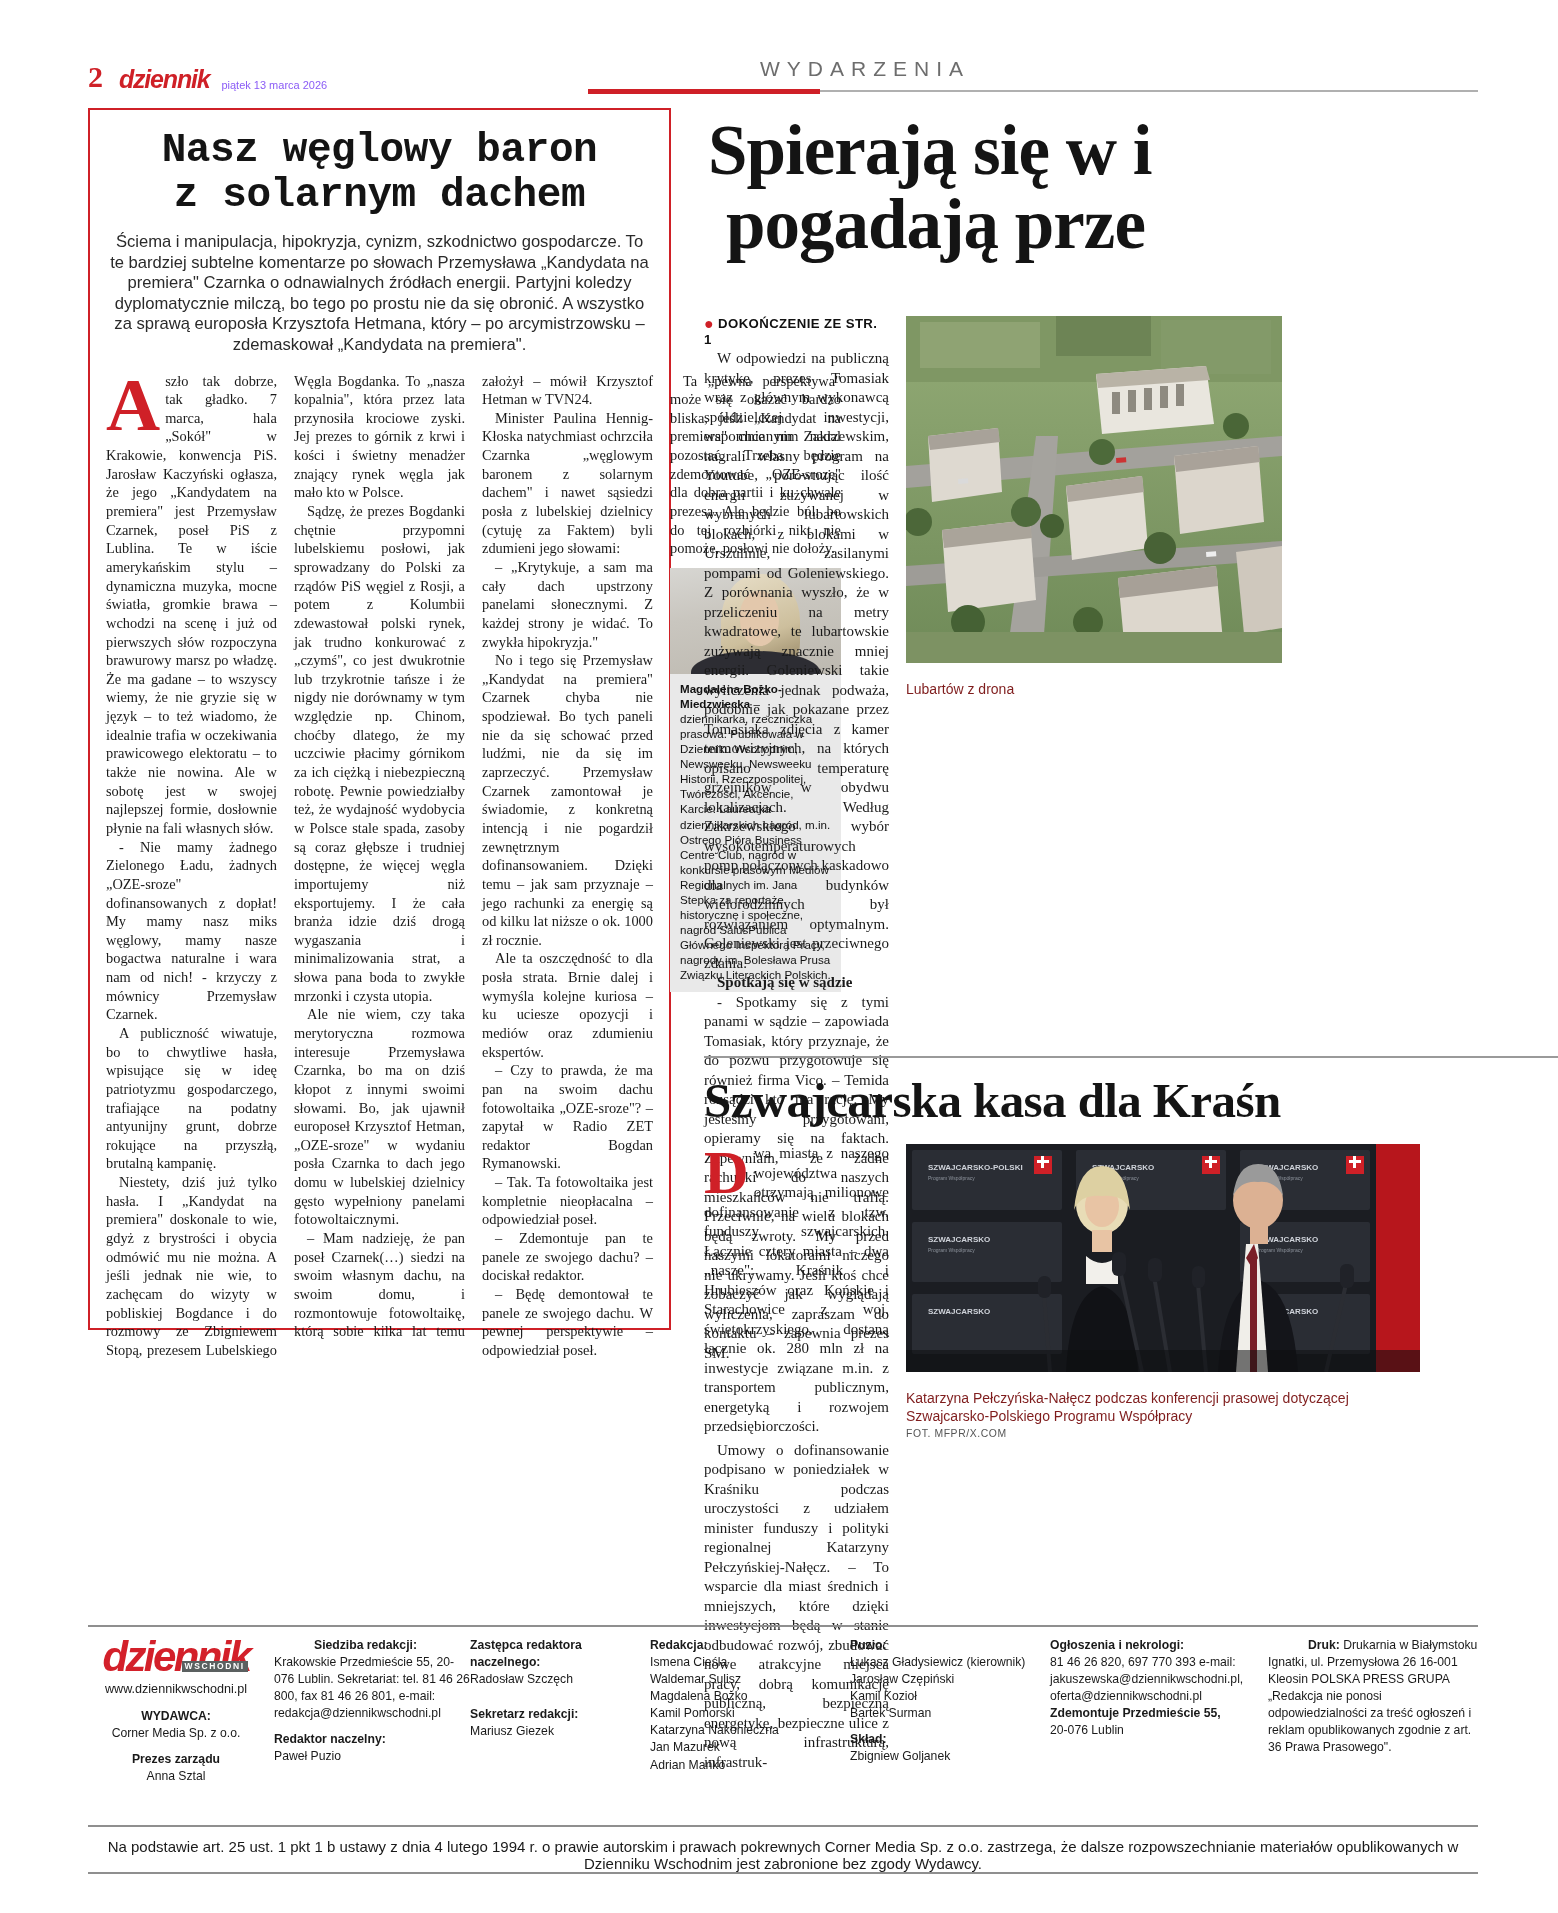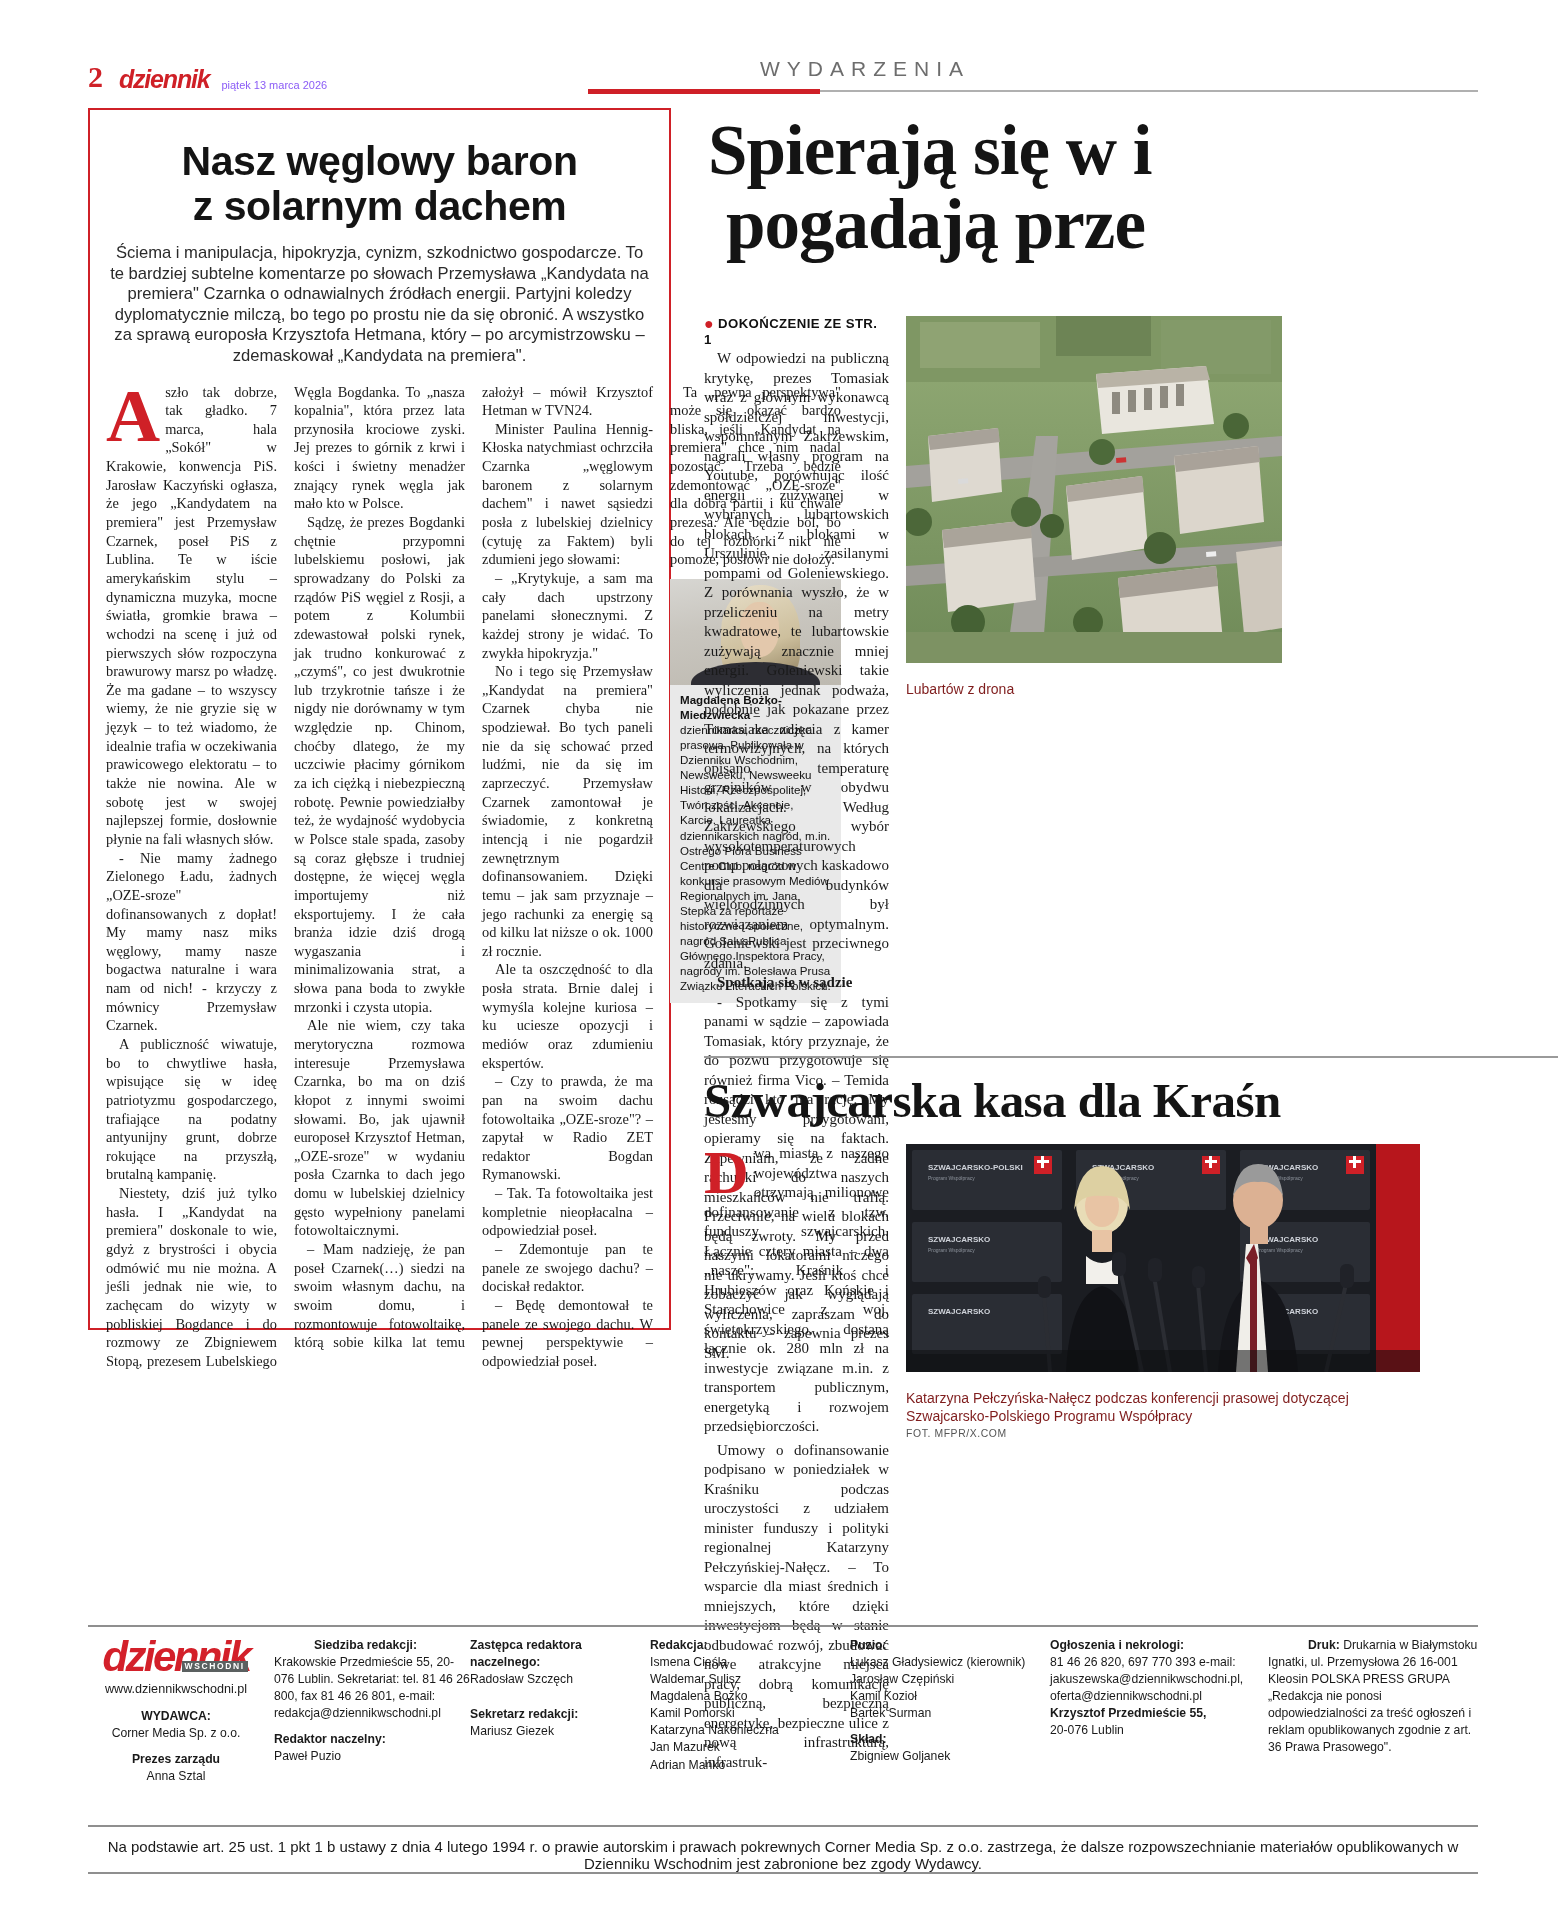--- a/index.html
+++ b/index.html
@@ -39,21 +39,21 @@
 
   
   .feature{
     position:absolute;left:88px;top:108px;width:583px;height:1222px;
     border:2px solid #cf2027;box-sizing:border-box;background:#fff;
   }
   .feat-head{
     text-align:center;padding:18px 26px 0 26px;
   }
   .feat-head h1{
-    margin:11px;font-family:Liberation Sans, sans-serif;
+    margin:0;font-family:Liberation Mono, monospace;
     font-size:41px;font-weight:700;line-height:1.10;letter-spacing:-0.4px;color:#141414;
   }
   .feat-deck{
     margin:14px 18px 0 18px;text-align:center;
     font-size:16.6px;line-height:1.24;color:#2a2a2a;font-weight:400;
   }
   .feat-cols{
     margin:16px 16px 0 16px;
     column-count:3;column-gap:17px;column-fill:auto;
     height:1000px;
@@ -484,21 +484,21 @@
           <div>Bartek Surman</div>
         </div>
       <div class="spacer"></div>
       <div class="foot-b">Skład:</div>
       <div>Zbigniew Goljanek</div>
     </div>
 
     <div class="fcol fc6">
       <div class="foot-b">Ogłoszenia i nekrologi:</div>
       <div>81 46 26 820, 697 770 393 e-mail: jakuszewska@dziennikwschodni.pl, oferta@dziennikwschodni.pl</div>
-      <div class="foot-b">Krzysztof Przedmieście 55,</div>
+      <div class="foot-b">Zdemontuje Przedmieście 55,</div>
       <div>20-076 Lublin</div>
     </div>
 
     <div class="fcol fc7">
       <div><b>Druk:</b><span> Drukarnia w Białymstoku Ignatki, ul. Przemysłowa 26 16-001 Kleosin POLSKA PRESS GRUPA</span></div>
       <div>„Redakcja nie ponosi odpowiedzialności za treść ogłoszeń i reklam opublikowanych zgodnie z art. 36 Prawa Prasowego".</div>
     </div>
 
   </div>
   <div class="footrule-mid"></div>

